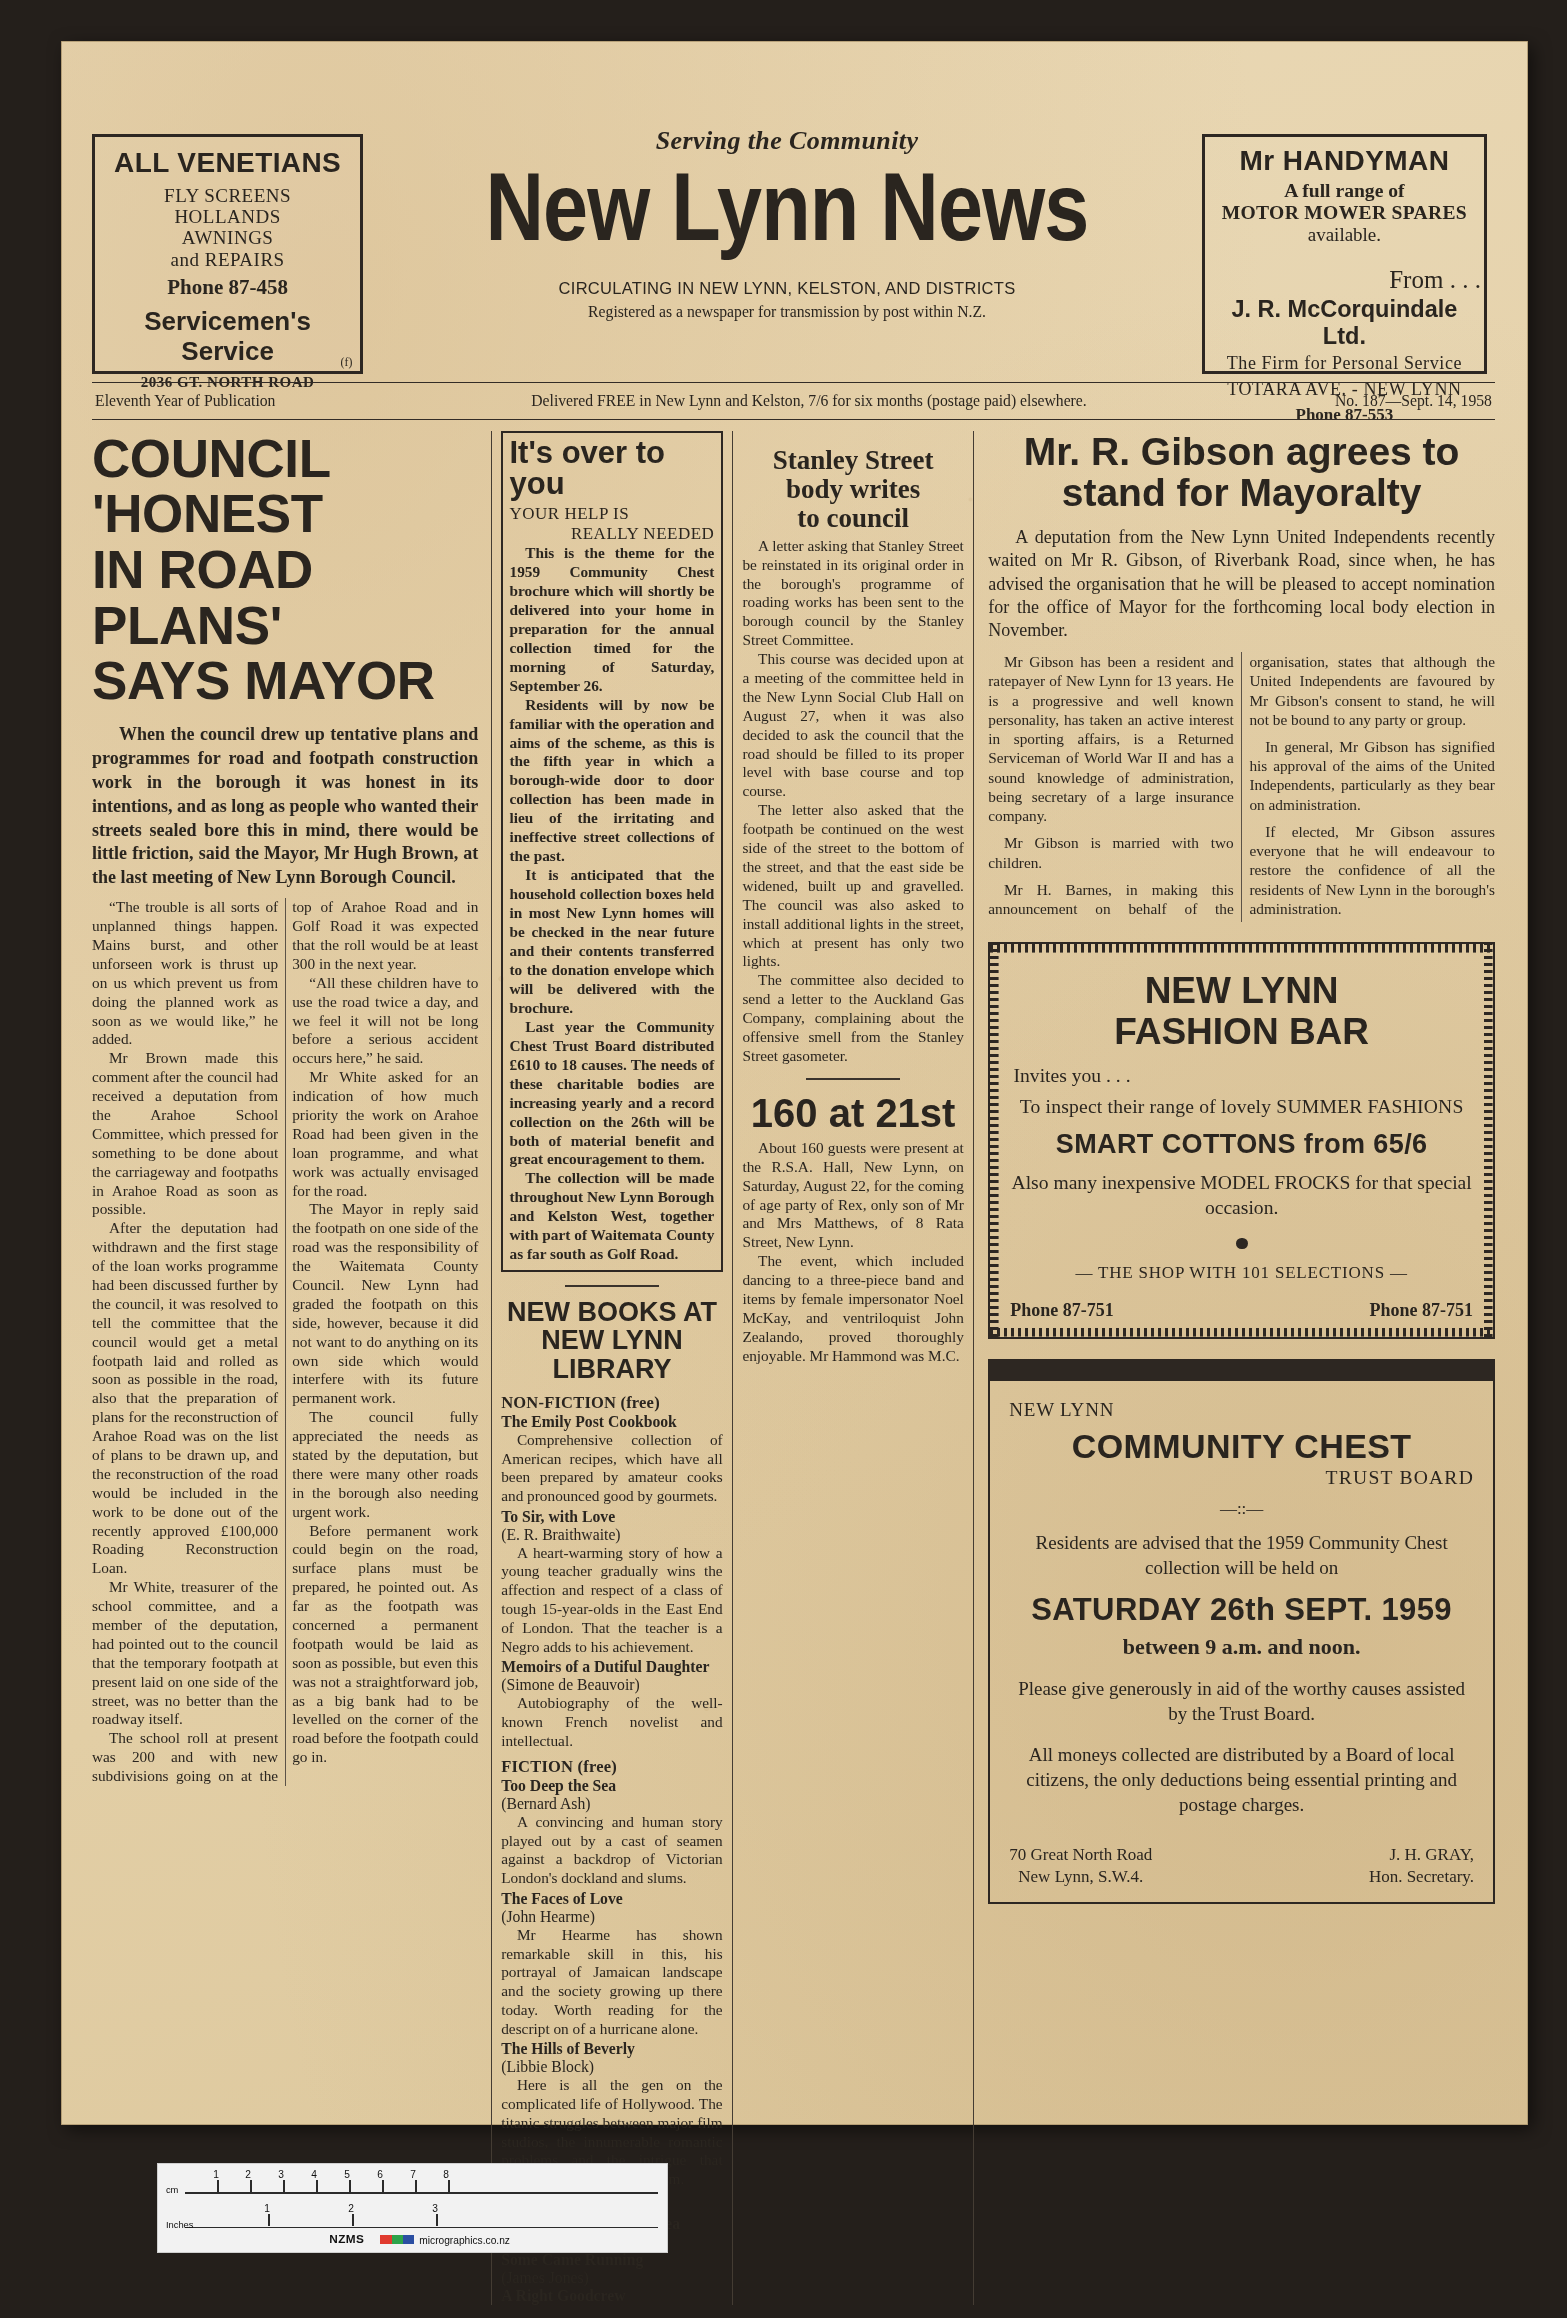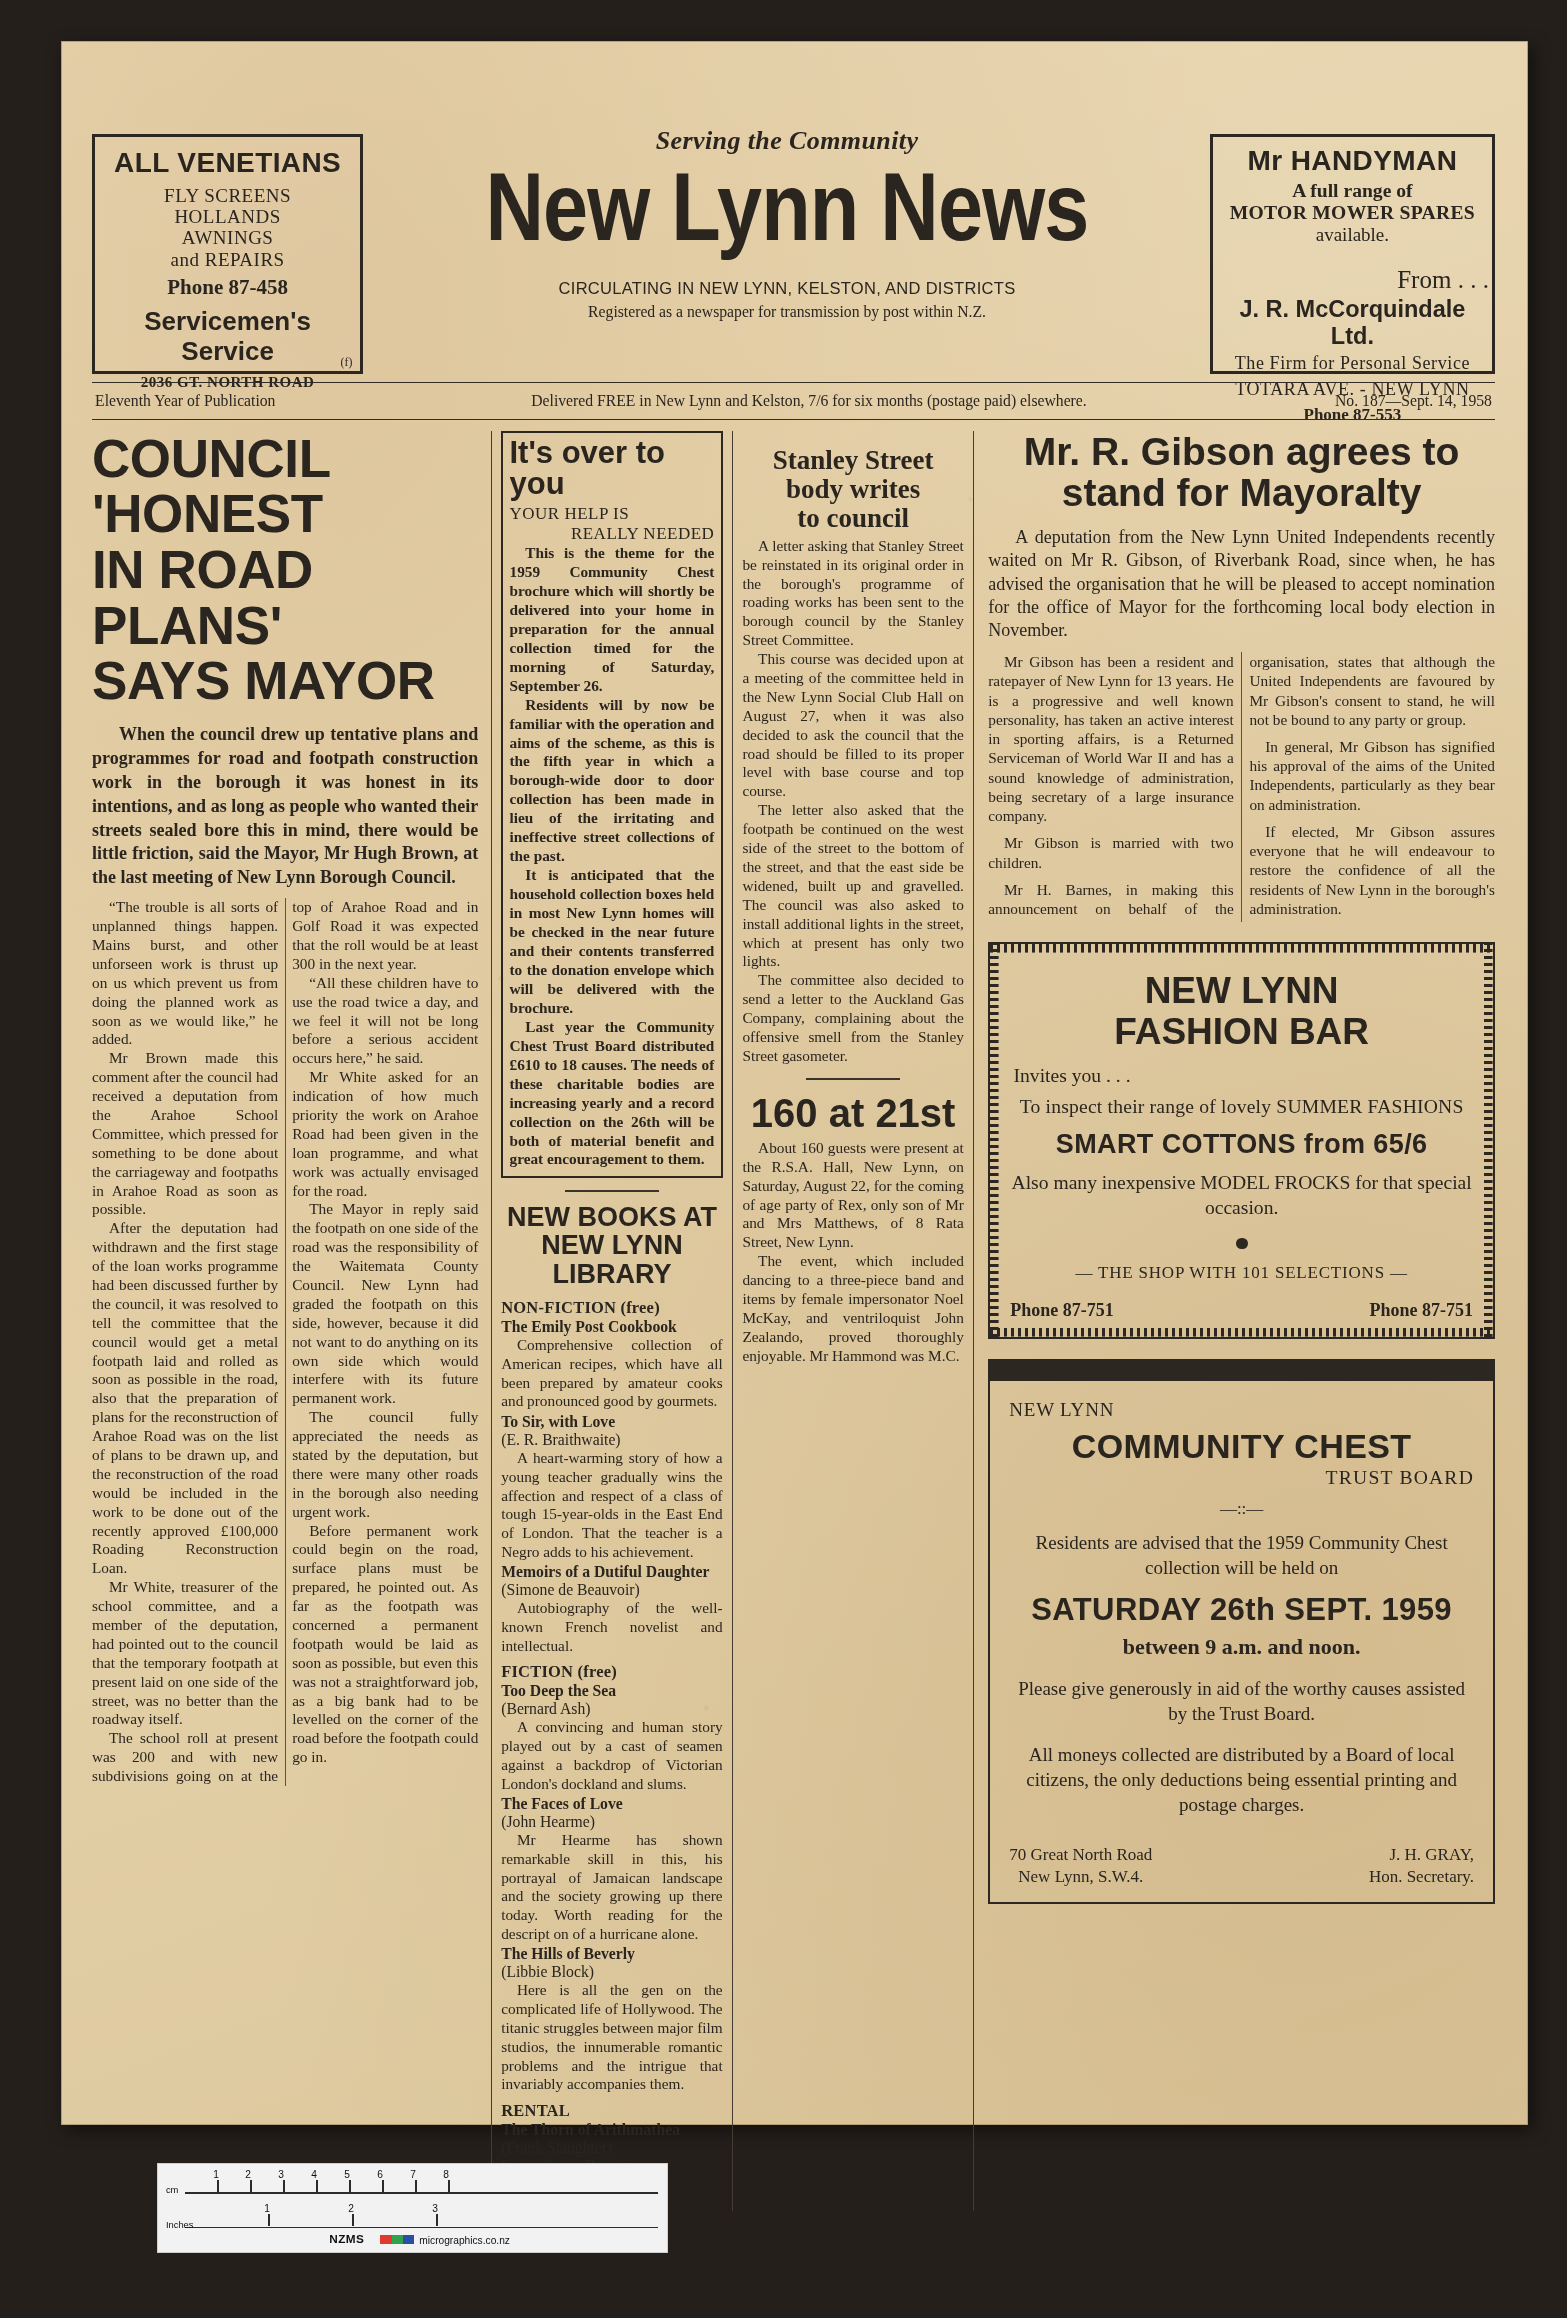--- a/index.html
+++ b/index.html
@@ -35,21 +35,21 @@
     color:#2a251f;
   }
   
   #masthead{position:relative;height:270px;}
   .ad-box{
     position:absolute;border:3.1px solid #2d2722;text-align:center;
     padding:4.7px 3.1px 3.1px;
     background:rgba(255,255,255,0.03);
   }
   #ad-venetians{left:0;top:23.5px;width:259px;height:227px;}
-  #ad-handyman{right:0;top:23.5px;width:273px;height:227px;}
+  #ad-handyman{right:8px;top:23.5px;width:273px;height:227px;}
   .ad-head-sans{
     font-family:"Liberation Sans", sans-serif;font-weight:700;
     letter-spacing:0.4px;line-height:1;
   }
   #ven-title{font-size:28px;margin:7.8px 0 7.8px;}
   .ad-serif{font-family:"Liberation Serif", serif;}
   #ven-list{font-size:19px;line-height:1.12;letter-spacing:0.5px;}
   #ven-phone{font-size:21px;font-weight:700;margin-top:5.5px;}
   #ven-serv1,#ven-serv2{
     font-family:"Liberation Sans", sans-serif;font-weight:700;font-size:26px;
@@ -313,20 +313,21 @@
 
       <div id="box-itsover">
         <div id="itsover-title">It's over  to you</div>
         <div id="itsover-sub1">YOUR HELP IS</div>
         <div id="itsover-sub2">REALLY NEEDED</div>
         <div id="itsover-body">
           <p>This is the theme for the 1959 Community Chest brochure which will shortly be delivered into your home in preparation for the annual collection timed for the morning of Saturday, September 26.</p>
           <p>Residents will by now be familiar with the operation and aims of the scheme, as this is the fifth year in which a borough-wide door to door collection has been made in lieu of the irritating and ineffective street collections of the past.</p>
           <p>It is anticipated that the household collection boxes held in most New Lynn homes will be checked in the near future and their contents transferred to the donation envelope which will be delivered with the brochure.</p>
           <p>Last year the Community Chest Trust Board distributed £610 to 18 causes. The needs of these charitable bodies are increasing yearly and a record collection on the 26th will be both of material benefit and great encouragement to them.</p>
+          <p>The collection will be made throughout New Lynn Borough and Kelston West, together with part of Waitemata County as far south as Golf Road.</p>
         </div>
       </div>
 
       <div class="rule-short"></div>
 
       <div class="sub-head" id="books-head">
         <span>NEW BOOKS AT</span>
         <span>NEW LYNN</span>
         <span>LIBRARY</span>
       </div>

